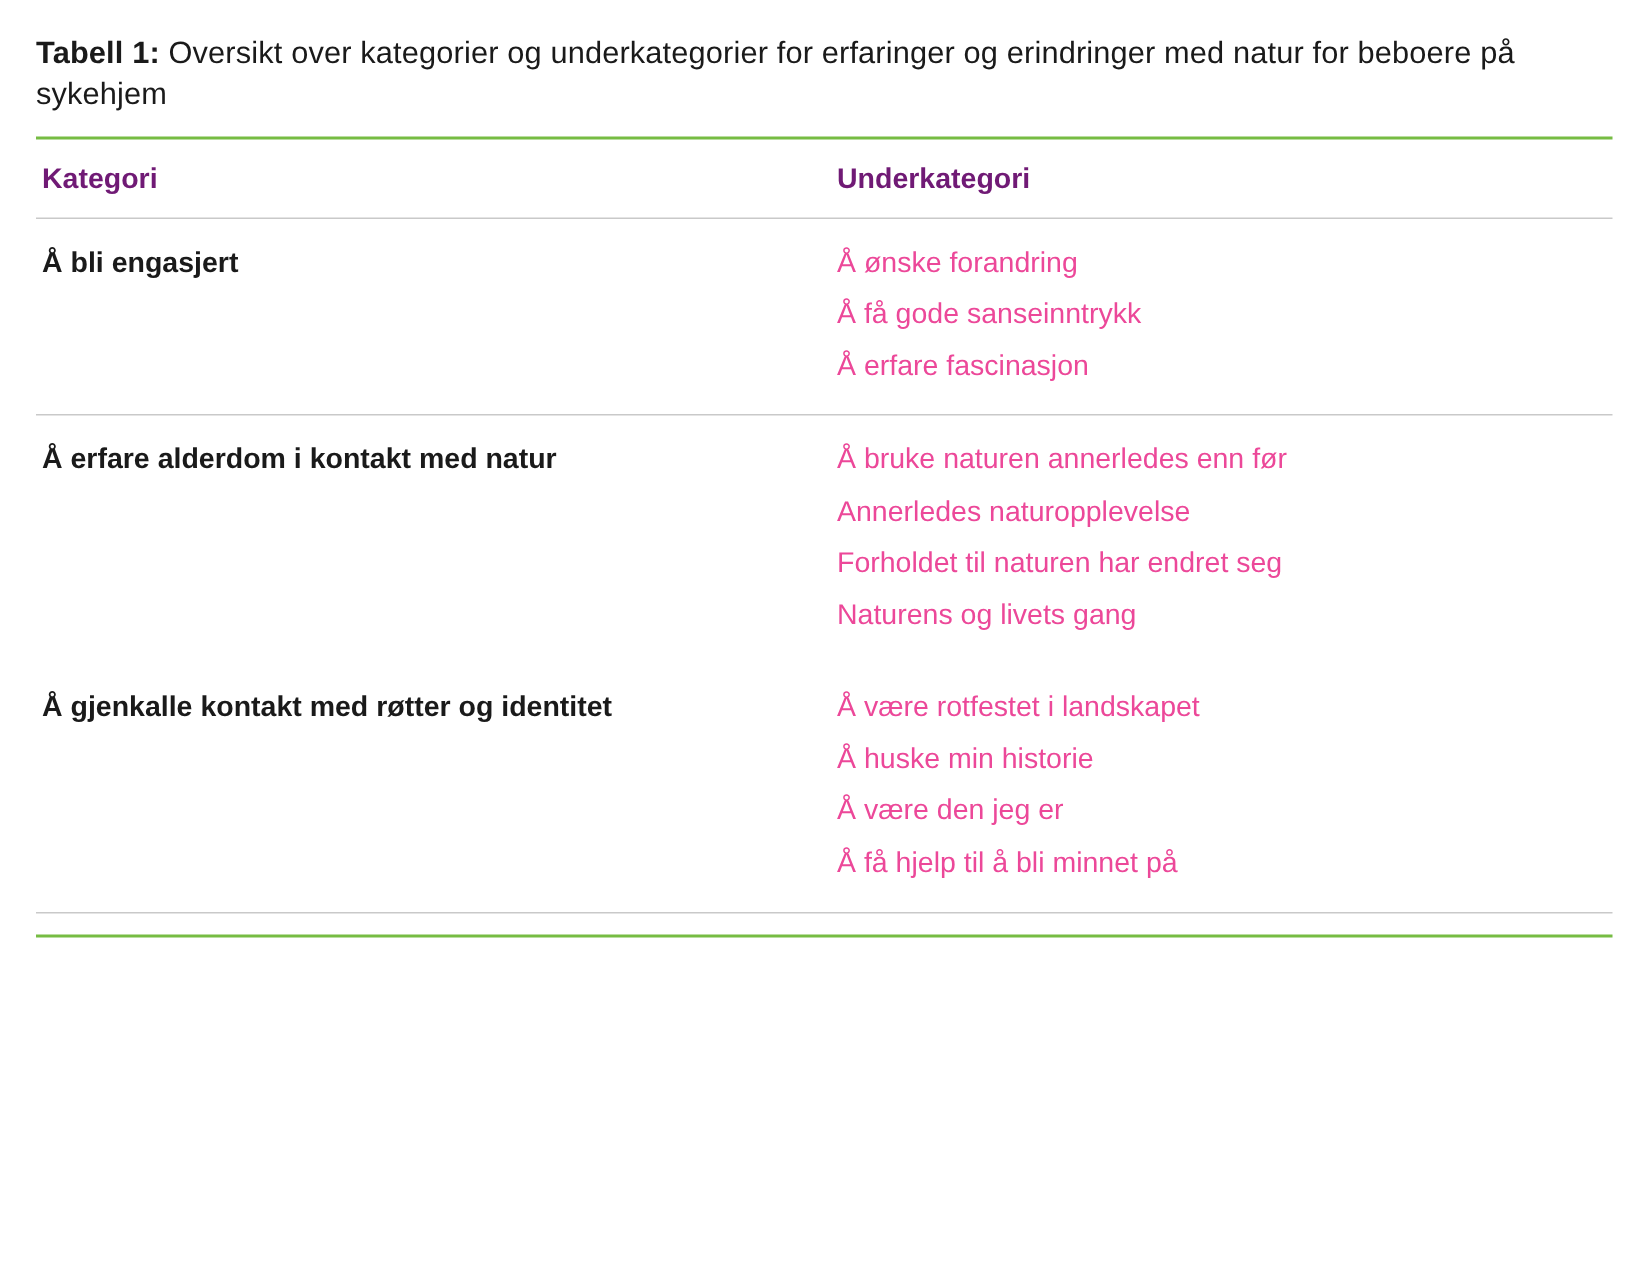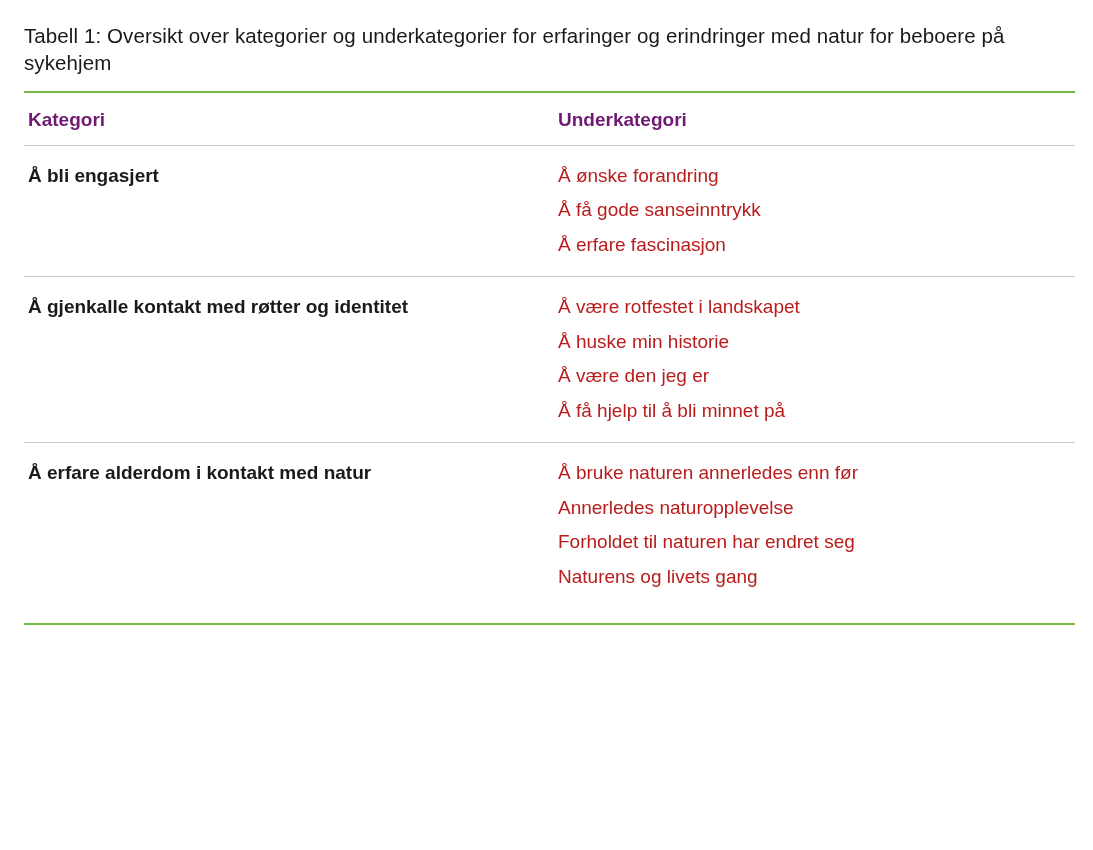--- a/index.html
+++ b/index.html
@@ -23,21 +23,21 @@
   }
   .caption {
     font-size: 20.5px;
     line-height: 1.33;
     color: #1a1a1a;
     max-width: 1045px;
     margin: 0 0 14px 0;
     letter-spacing: 0.1px;
   }
   .caption .caption-label {
-    font-weight: normal;
+    font-weight: bold;
   }
   .rule-top {
     border-top: 2px solid #76bc43;
     margin: 0 0 0 0;
     height: 0;
   }
   .rule-bottom {
     border-top: 2px solid #76bc43;
     height: 0;
     margin-top: 0;
@@ -66,21 +66,21 @@
     vertical-align: top;
     padding: 16px 10px 18px 4px;
     line-height: 1.45;
     color: #1a1a1a;
   }
   td.sub {
     font-size: 19px;
     vertical-align: top;
     padding: 16px 0 18px 4px;
     line-height: 1.45;
-    color: #b91c1c;
+    color: #ec4899;
   }
   td.sub .sub-line {
     display: block;
     padding: 0 0 7px 0;
   }
   td.sub .sub-line:last-child {
     padding-bottom: 0;
   }
   tr.body-row td {
     border-bottom: 1px solid #c9c9c9;
@@ -118,36 +118,36 @@
     </thead>
     <tbody>
       <tr class="body-row">
         <td class="cat">Å bli engasjert</td>
         <td class="sub">
           <span class="sub-line">Å ønske forandring</span>
           <span class="sub-line">Å få gode sanseinntrykk</span>
           <span class="sub-line">Å erfare fascinasjon</span>
         </td>
       </tr>
+      <tr class="body-row last">
+        <td class="cat">Å erfare alderdom i kontakt med natur</td>
+        <td class="sub">
+          <span class="sub-line">Å bruke naturen annerledes enn før</span>
+          <span class="sub-line">Annerledes naturopplevelse</span>
+          <span class="sub-line">Forholdet til naturen har endret seg</span>
+          <span class="sub-line">Naturens og livets gang</span>
+        </td>
+      </tr>
       <tr class="body-row">
         <td class="cat">Å gjenkalle kontakt med røtter og identitet</td>
         <td class="sub">
           <span class="sub-line">Å være rotfestet i landskapet</span>
           <span class="sub-line">Å huske min historie</span>
           <span class="sub-line">Å være den jeg er</span>
           <span class="sub-line">Å få hjelp til å bli minnet på</span>
-        </td>
-      </tr>
-      <tr class="body-row last">
-        <td class="cat">Å erfare alderdom i kontakt med natur</td>
-        <td class="sub">
-          <span class="sub-line">Å bruke naturen annerledes enn før</span>
-          <span class="sub-line">Annerledes naturopplevelse</span>
-          <span class="sub-line">Forholdet til naturen har endret seg</span>
-          <span class="sub-line">Naturens og livets gang</span>
         </td>
       </tr>
     </tbody>
   </table>
 
   <div class="bottom-rule-wrap">
     <div class="rule-bottom"></div>
   </div>
 
 </div>

